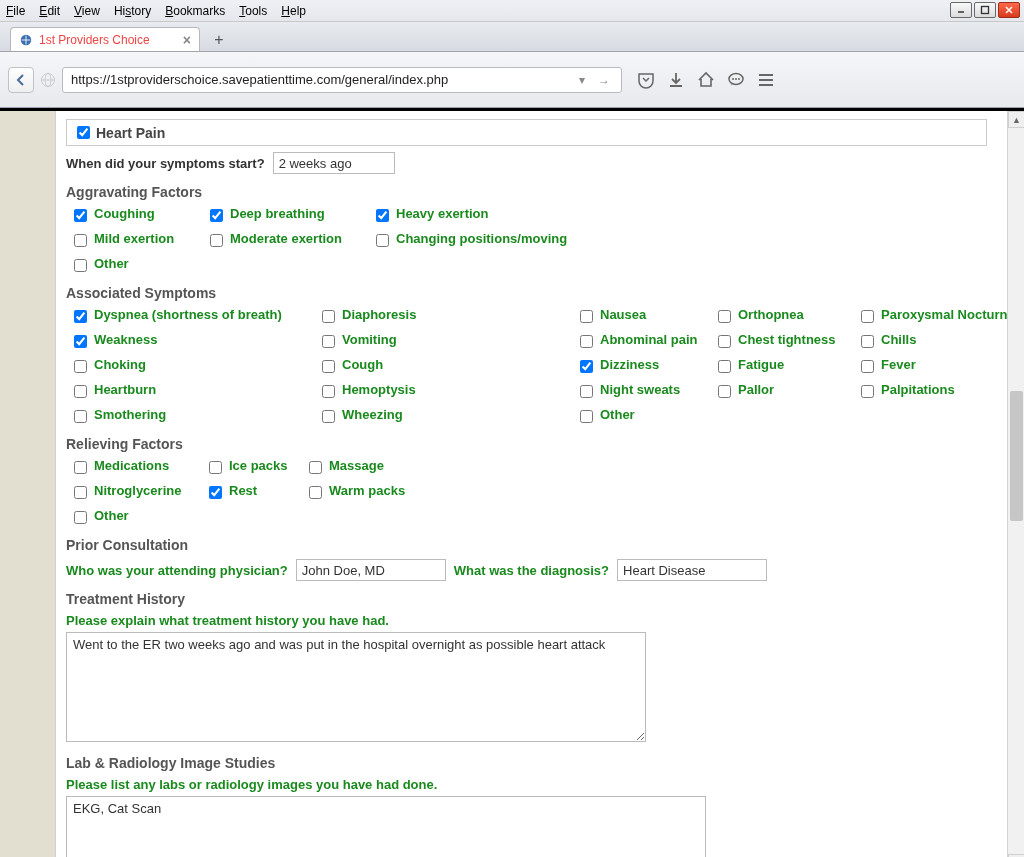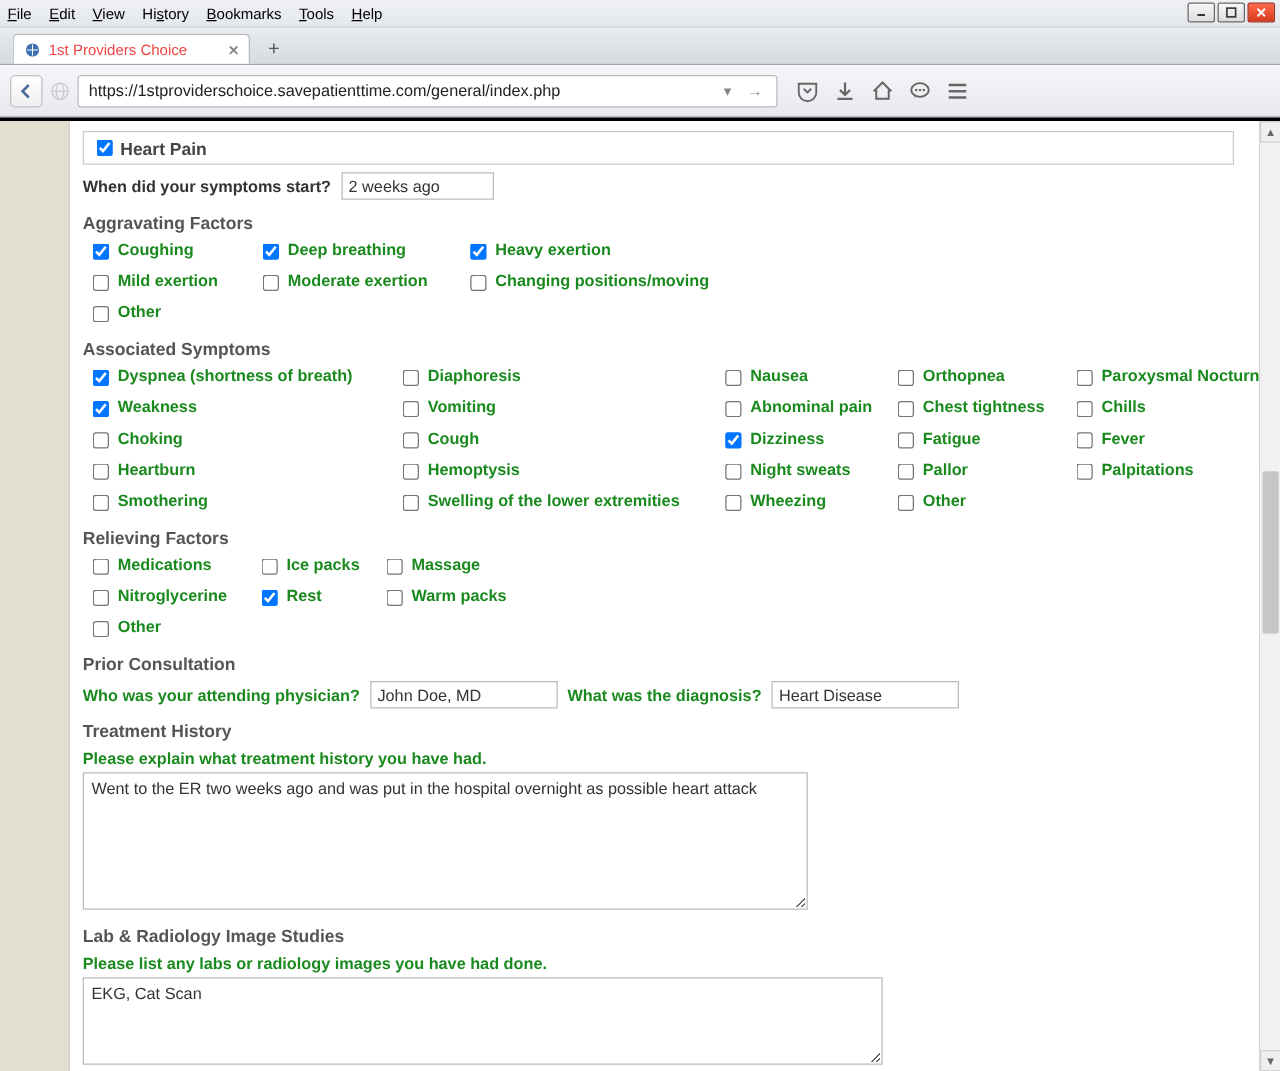--- a/index.html
+++ b/index.html
@@ -13,21 +13,21 @@
   .win-btn.close { background:linear-gradient(#ff6a4a,#d63a1e); color:#fff; border-color:#a02c18;}
   .win-btn svg { width:10px; height:10px; }
   
   .tabbar { background: linear-gradient(#e8ebef,#d7dbe1); height:30px; display:flex; align-items:flex-end; padding:0 10px; border-bottom:1px solid #a0a5ac;}
   .tab { background:#fff; border:1px solid #b5b9bf; border-bottom:none; border-top-left-radius:4px; border-top-right-radius:4px; height:24px; width:190px; display:flex; align-items:center; padding:0 8px; position:relative;}
   .tab .favicon{ width:14px;height:14px; margin-right:6px; display:inline-block; }
   .tab .title{ flex:1; white-space:nowrap; overflow:hidden; text-overflow:ellipsis; color:#ef4444;}
   .tab .close{ color:#888; font-weight:bold; cursor:pointer; font-size:14px;}
   .newtab { width:22px; height:22px; margin-left:8px; display:flex; align-items:center; justify-content:center; color:#555; cursor:pointer; font-size:16px;}
   
-  .navbar { background: linear-gradient(#f5f6f8,#e7e9ed); height:42px; display:flex; align-items:center; padding:0 8px; gap:6px; border-bottom:1px solid #9ea2a8;}
+  .navbar { background: linear-gradient(#f5f6f8,#e7e9ed); height:56px; display:flex; align-items:center; padding:0 8px; gap:6px; border-bottom:1px solid #9ea2a8;}
   .nav-icon-btn { width:26px; height:26px; border:1px solid #bfc3c8; border-radius:4px; background:linear-gradient(#ffffff,#efefef); display:flex; align-items:center; justify-content:center; color:#666; cursor:pointer;}
   .urlbar { flex:1; display:flex; align-items:center; background:#fff; border:1px solid #b8bcc2; border-radius:3px; height:26px; padding:0 6px; max-width:560px;}
   .urlbar input { flex:1; border:none; outline:none; font-size:13px; color:#222;}
   .urlbar .dd, .urlbar .go { width:22px; display:flex; justify-content:center; color:#888; cursor:pointer;}
   .searchbar { width:200px; display:flex; align-items:center; background:#fff; border:1px solid #b8bcc2; border-radius:3px; height:26px; padding:0 6px;}
   .searchbar .mag{ width:14px;height:14px; margin-right:4px;}
   .searchbar input { flex:1; border:none; outline:none; font-style:italic; color:#888; font-size:13px;}
   .toolbar-icons{ display:flex; gap:10px; margin-left:8px; color:#555;}
   .toolbar-icons .ti{ width:20px;height:20px; display:flex;align-items:center;justify-content:center; cursor:pointer;}
   .blackbar{ height:3px; background:#000;}
@@ -284,24 +284,20 @@
           <div class="cb-wrap">
             <input type="checkbox" style="">
             <span class="green-link">Palpitations</span>
           </div>
           <div class="cb-wrap">
             <input type="checkbox" style="">
             <span class="green-link">Smothering</span>
           </div>
           <div class="cb-wrap">
             <input type="checkbox" style="">
-            <span class="green-link">Swelling of the lower extremities</span>
-          </div>
-          <div class="cb-wrap">
-            <input type="checkbox" style="">
             <span class="green-link">Wheezing</span>
           </div>
           <div class="cb-wrap">
             <input type="checkbox" style="">
             <span class="green-link">Other</span>
           </div>
         </div>
 
       <div class="heading">Relieving Factors</div>
       <div class="grid-rf" id="grid-rf">

